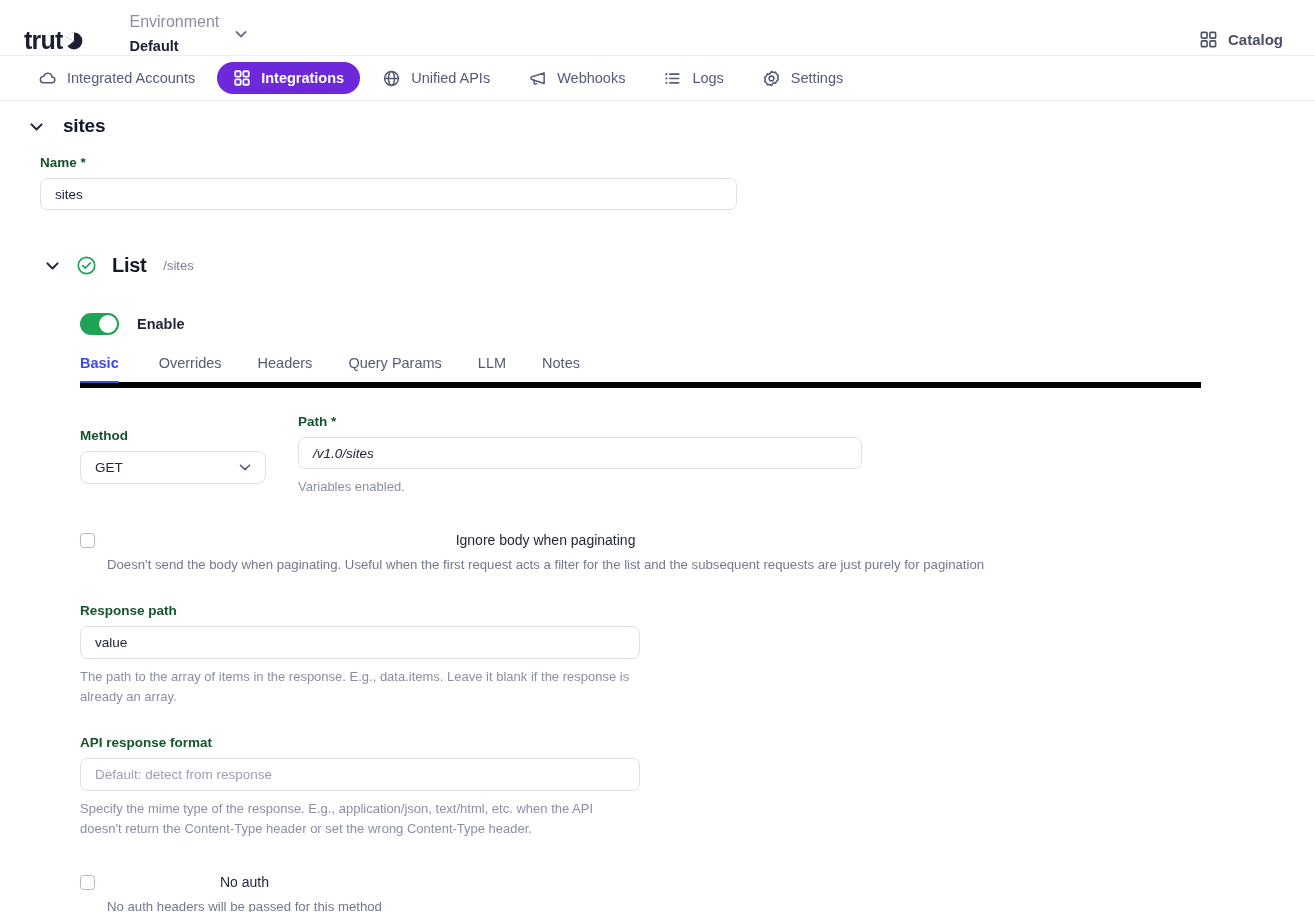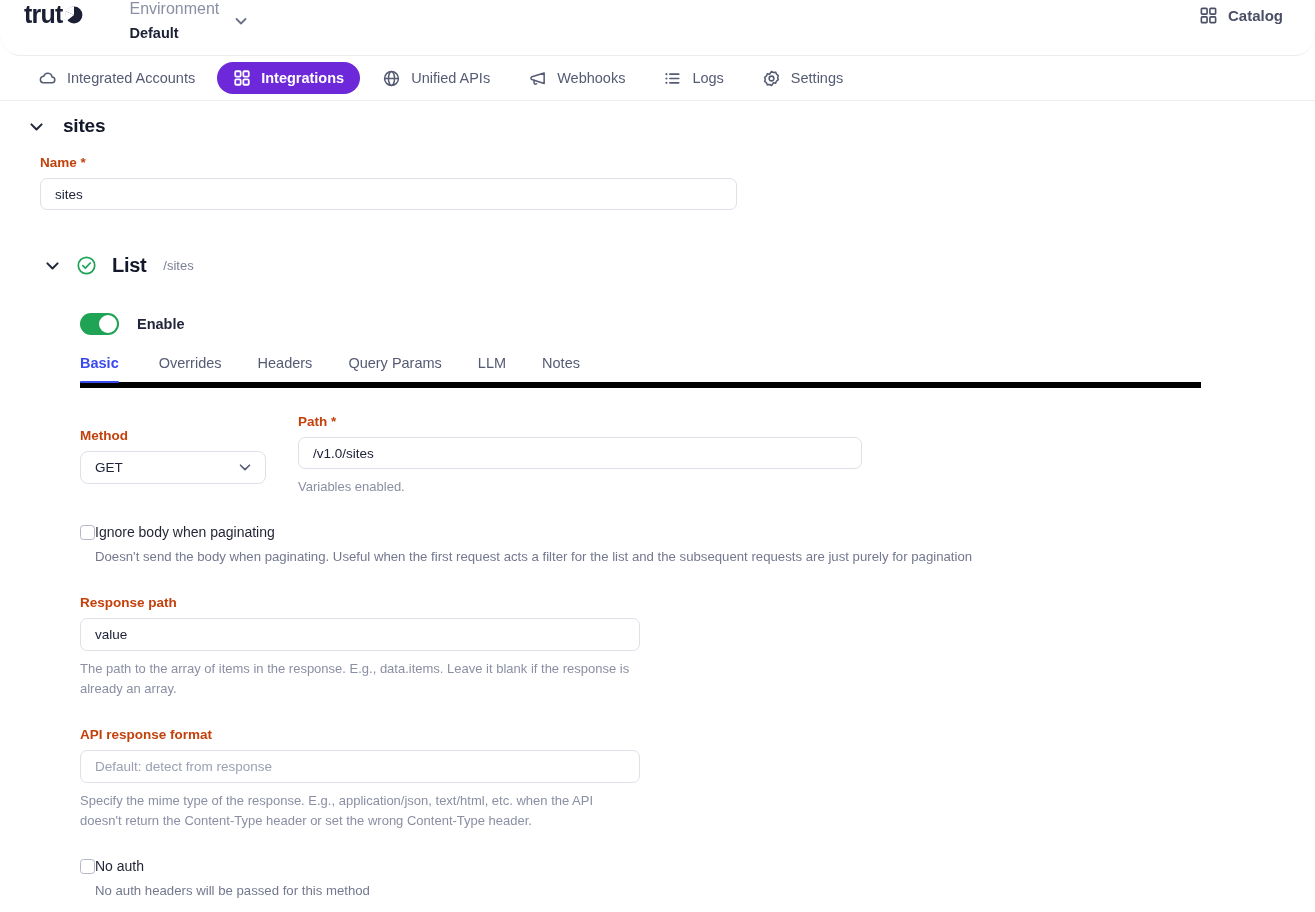--- a/index.html
+++ b/index.html
@@ -9,25 +9,24 @@
     background: #ffffff;
     font-family: "Liberation Sans", sans-serif;
     color: #1f2333;
     overflow: hidden;
   }
 
   
   .topbar {
     height: 56px;
     display: flex;
-    align-items: flex-start;
+    align-items: flex-end;
     padding: 0 24px;
     border-bottom: 1px solid #ececf0;
     background: #fff;
-    border-radius: 21px;
   }
   .logo {
     display: flex;
     align-items: center;
     font-size: 25px;
     font-weight: 700;
     letter-spacing: -0.8px;
     color: #1b1f33;
     margin-right: 44px;
   }
@@ -113,21 +112,21 @@
     font-size: 19px;
     font-weight: 700;
     color: #14182b;
     letter-spacing: -0.2px;
   }
   .collapse-btn { cursor: pointer; line-height: 0; color: #22263a; }
 
   .field-label {
     font-size: 13.5px;
     font-weight: 700;
-    color: #c2410c;
+    color: #14532d;
     margin-bottom: 8px;
   }
   .name-field-wrap { padding-left: 40px; }
   .text-input {
     height: 32px;
     border: 1px solid #dfe0e8;
     border-radius: 7px;
     background: #fff;
     display: flex;
     align-items: center;
@@ -229,33 +228,35 @@
     border-radius: 8px;
     background: #fff;
     display: flex;
     align-items: center;
     padding: 0 12px 0 14px;
     font-size: 13.5px;
     color: #20243a;
     cursor: pointer;
   }
   .select-input .chev-right { margin-left: auto; color: #555b73; line-height: 0; }
-  #path-input { width: 564px; }
+  #path-input { width: 564px; font-style: italic; }
 
   .hint {
     font-size: 13px;
     color: #8a8fa3;
     margin-top: 8px;
     line-height: 1.55;
   }
 
   .check-row {
     display: flex;
     align-items: flex-start;
-    margin-top: 26px;
+    gap: 12px;
+    margin-top: 34px;
+    text-align: center;
   }
   .checkbox {
     width: 15px;
     height: 15px;
     border: 1.6px solid #b3b6c6;
     border-radius: 3.5px;
     background: #fff;
     flex: none;
     margin-top: 2px;
     cursor: pointer;

